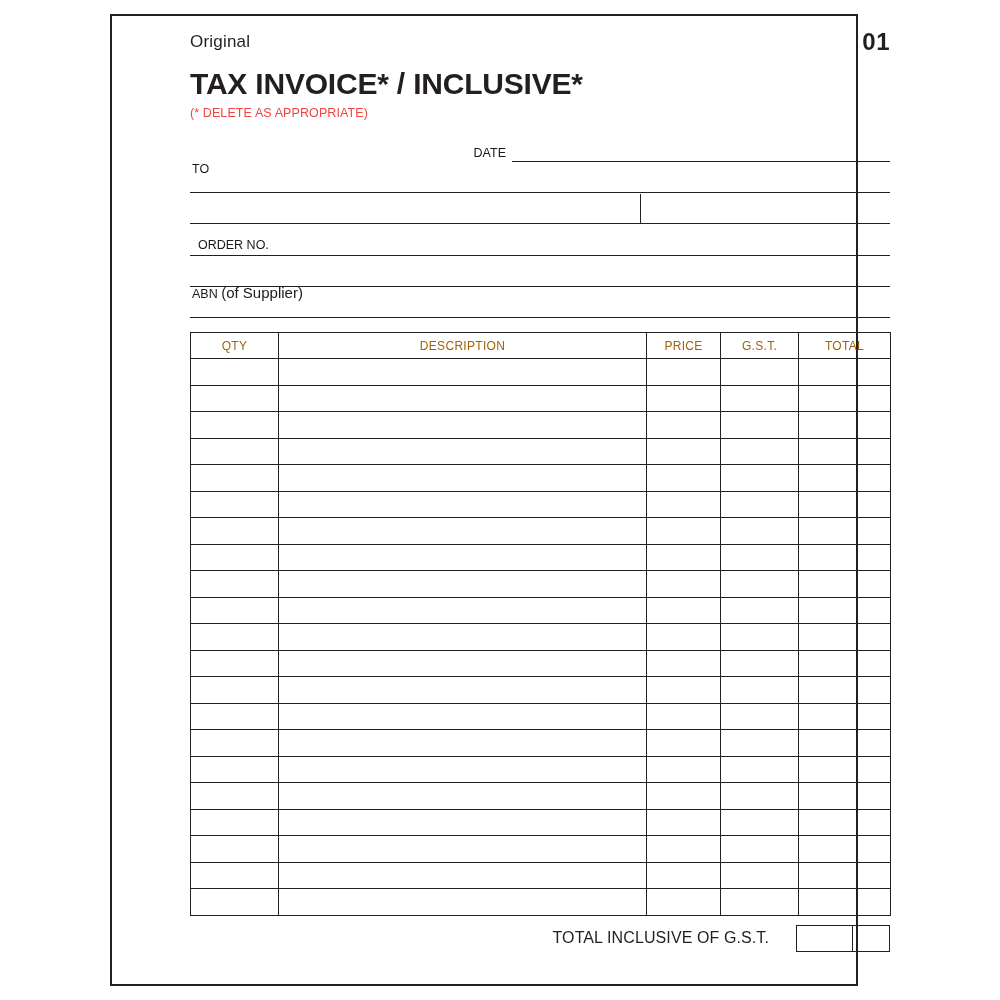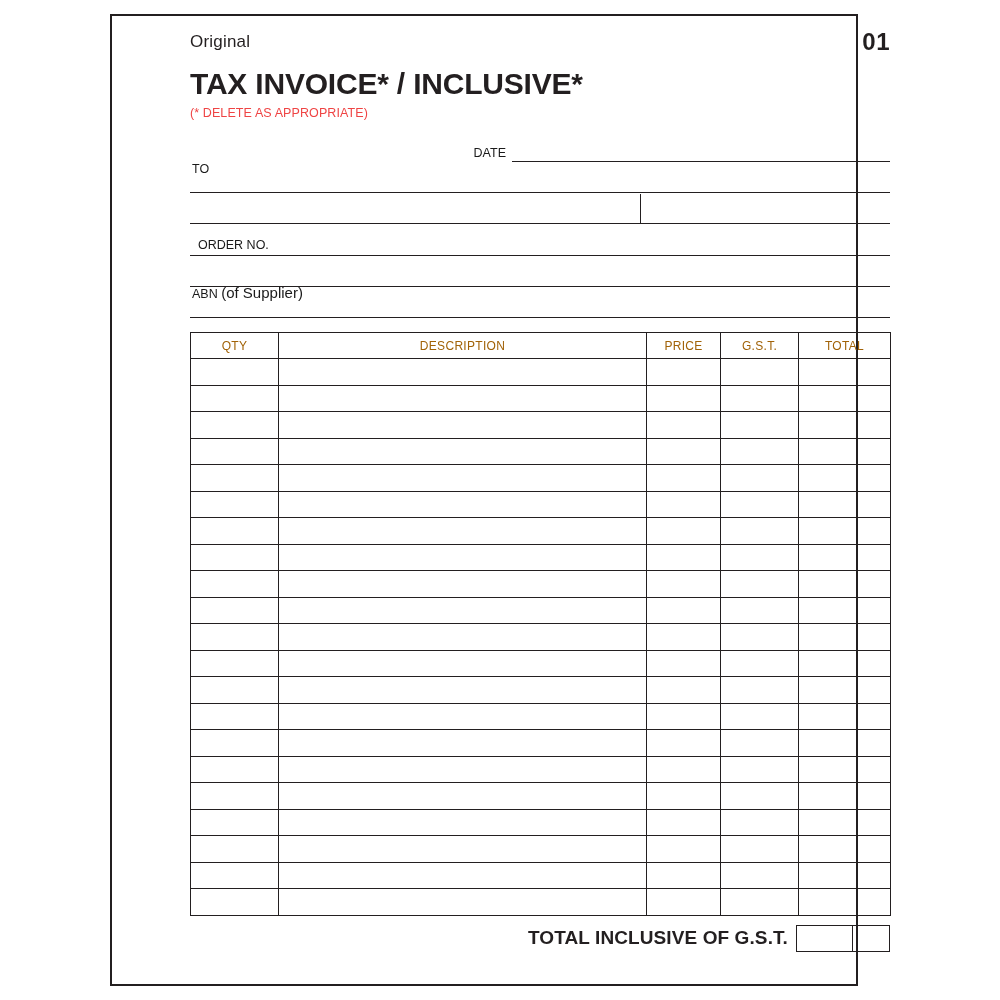--- a/index.html
+++ b/index.html
@@ -166,25 +166,24 @@
   .c-total { width: 92px; }
 
   
   .totals-row {
     margin-top: 9px;
     display: flex;
     justify-content: flex-end;
     align-items: center;
   }
   .totals-label {
-    font-size: 19px;
+    font-size: 16px;
     letter-spacing: .1px;
-    margin-right: 8px;
+    margin-right: 27px;
     color: #231f20;
-    font-weight: bold;
   }
   .box-pair {
     display: flex;
     border: 1.4px solid #231f20;
   }
   .box-pair .cell {
     height: 25px;
     box-sizing: border-box;
   }
   .box-pair .cell.first {

